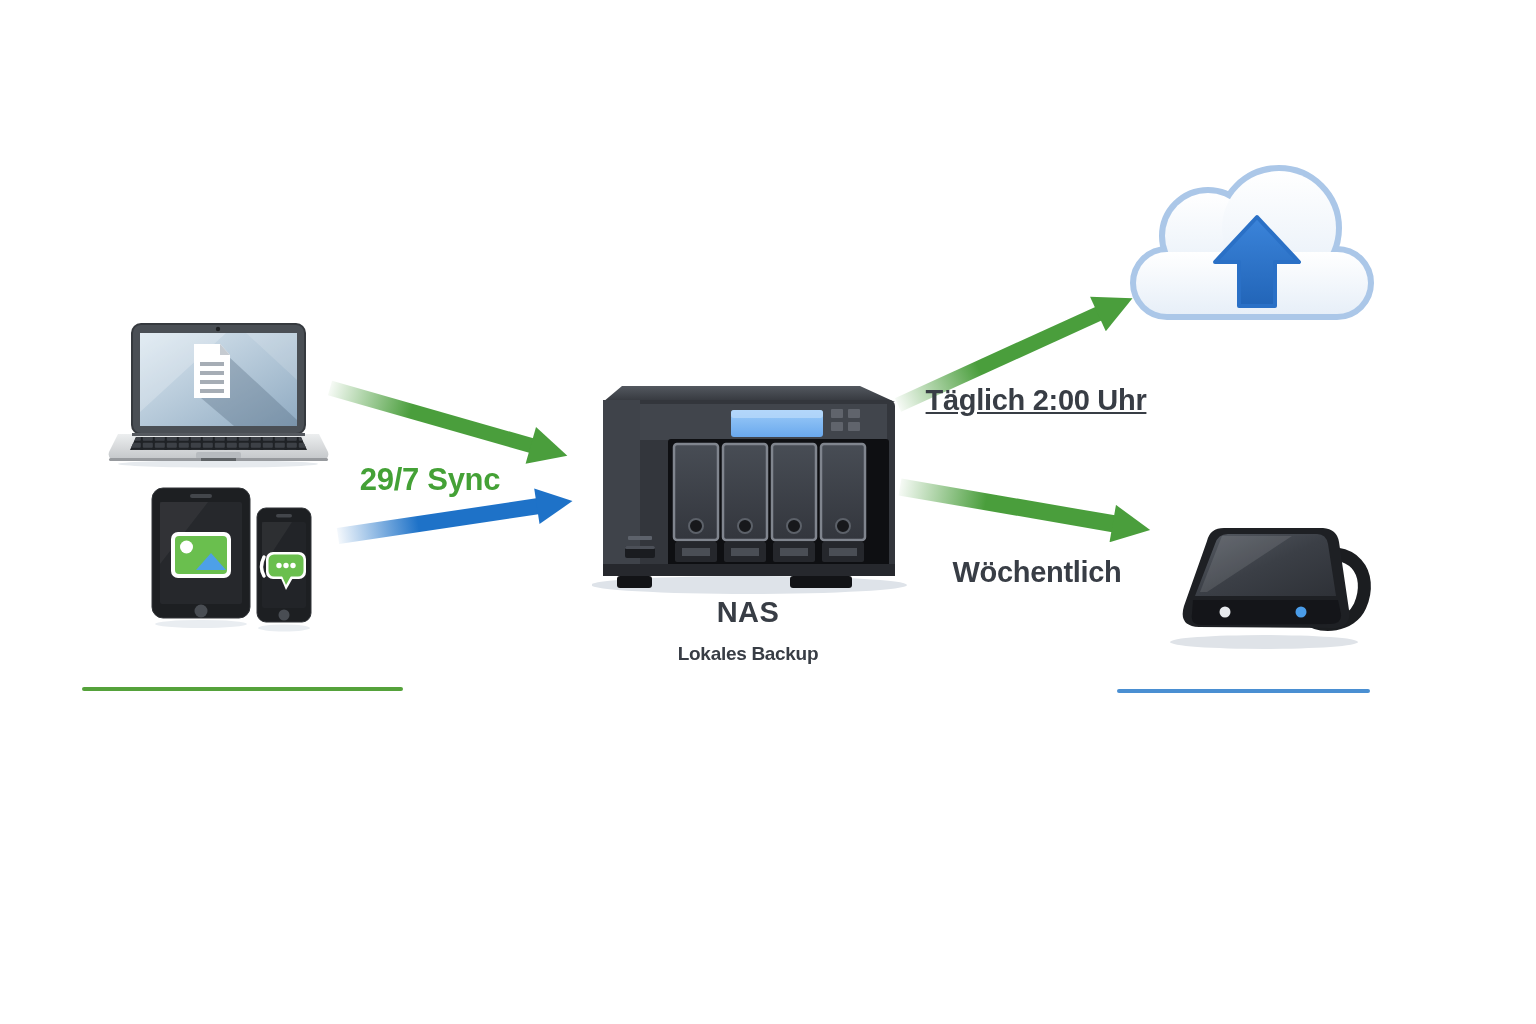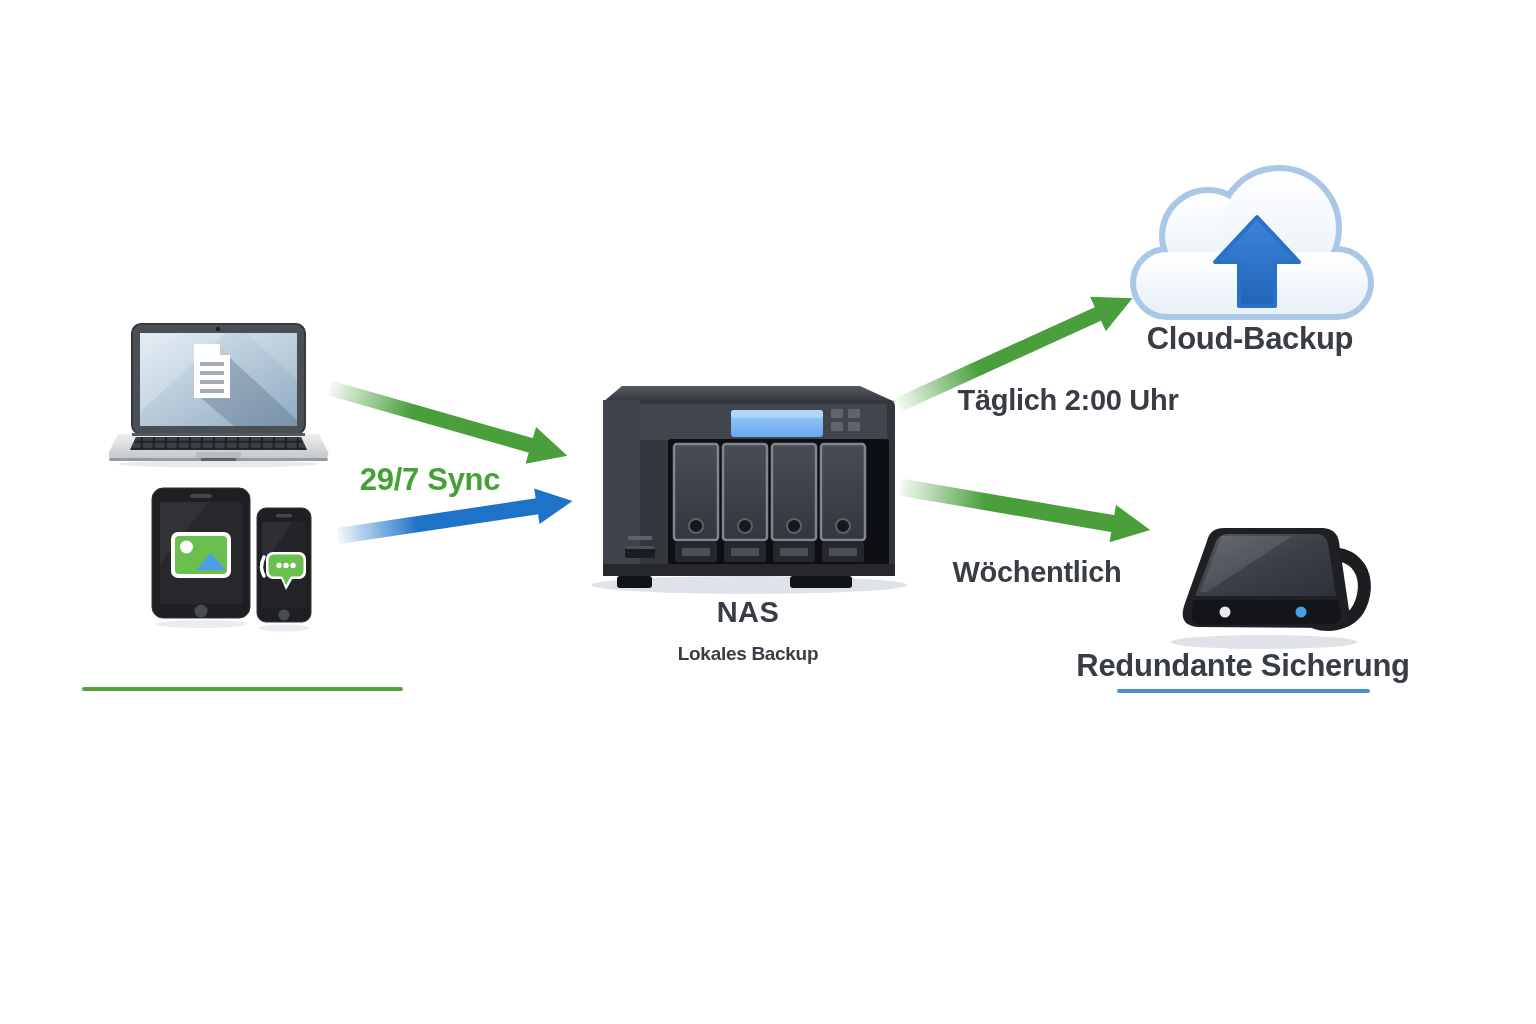--- a/index.html
+++ b/index.html
@@ -250,20 +250,18 @@
     </g>
   </svg>
 
   <div class="lbl lbl-sync" style="left:430px;top:462px;">29/7 Sync</div>
 
   <div class="underline underline-green" style="left:82px;top:687px;width:321px;"></div>
 
   <div class="lbl lbl-nas-title" style="left:748px;top:596px;">NAS</div>
   <div class="lbl lbl-nas-sub" style="left:748px;top:643px;">Lokales Backup</div>
 
-  <div class="lbl lbl-schedule" style="left:1068px;top:384px;">Täglich 2:00 Uhr</div>
-  <div class="lbl lbl-caption" style="left:1250px;top:321px;">Cloud-Backup</div>
+  <div class="lbl lbl-schedule" style="left:1036px;top:384px;text-decoration:underline;">Täglich 2:00 Uhr</div>
 
   <div class="lbl lbl-schedule" style="left:1037px;top:556px;">Wöchentlich</div>
-  <div class="lbl lbl-caption" style="left:1243px;top:648px;">Redundante Sicherung</div>
   <div class="underline underline-blue" style="left:1117px;top:689px;width:253px;"></div>
 
 </div>
 
 </body></html>

